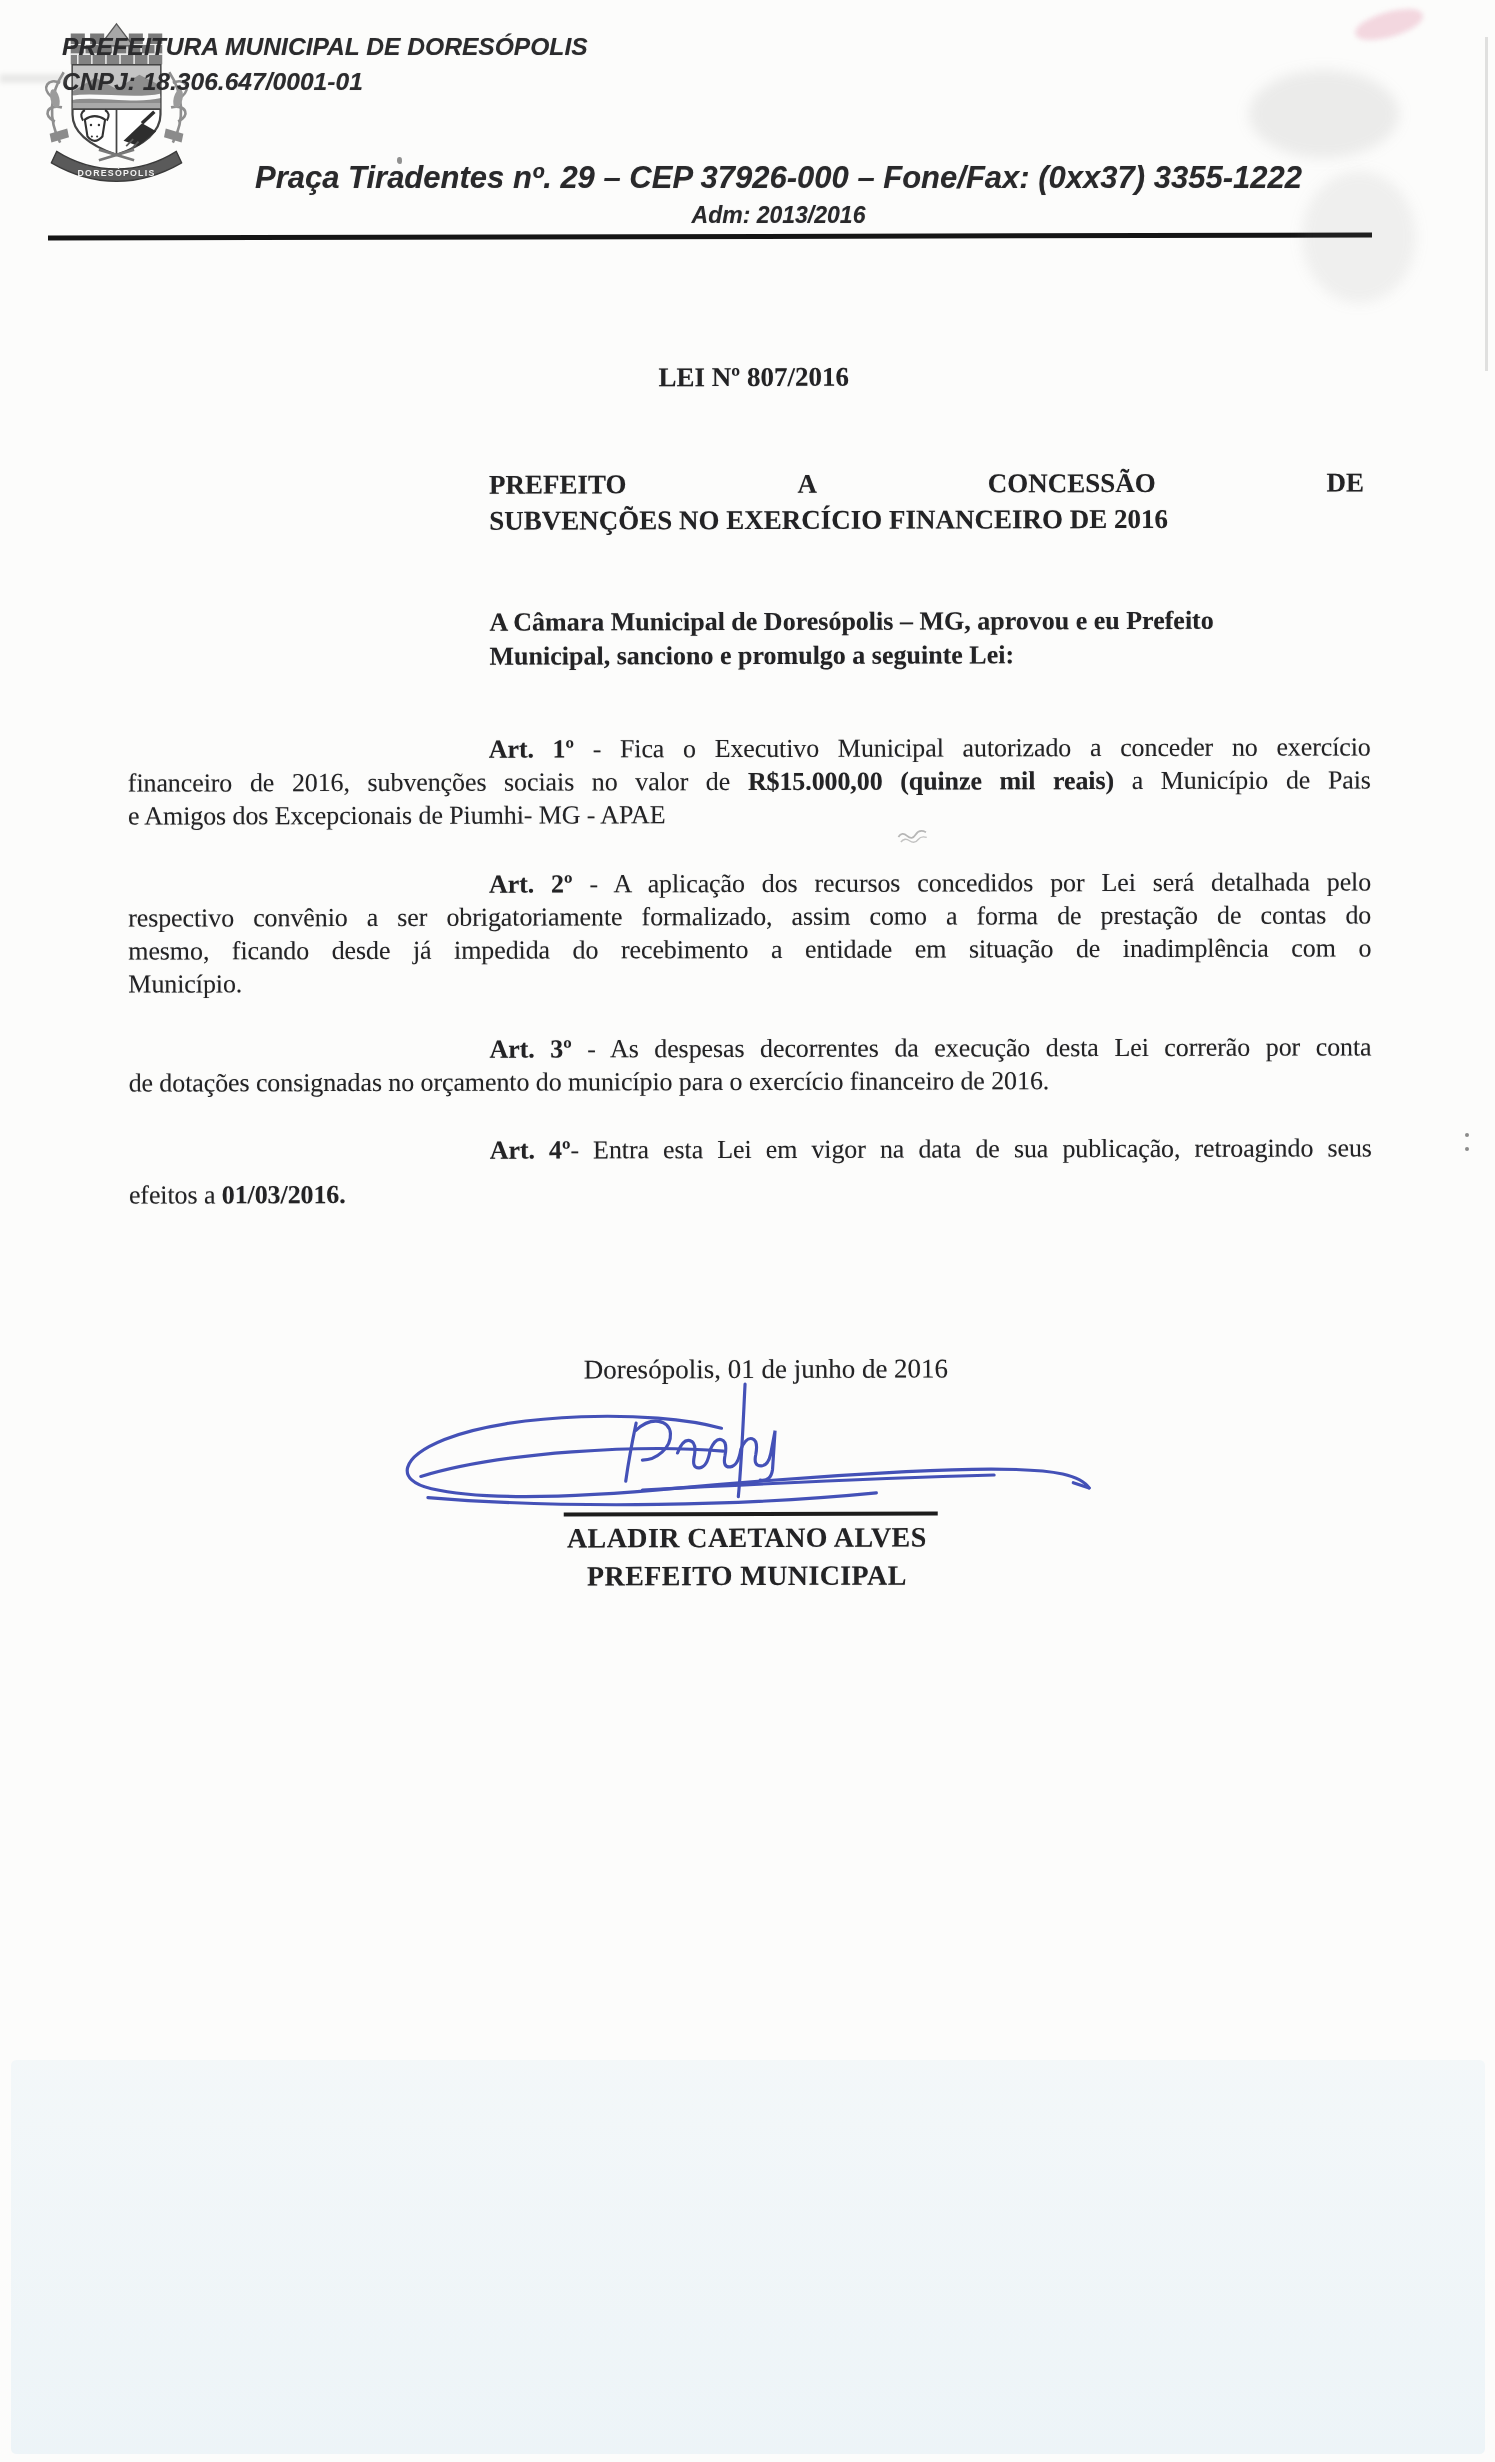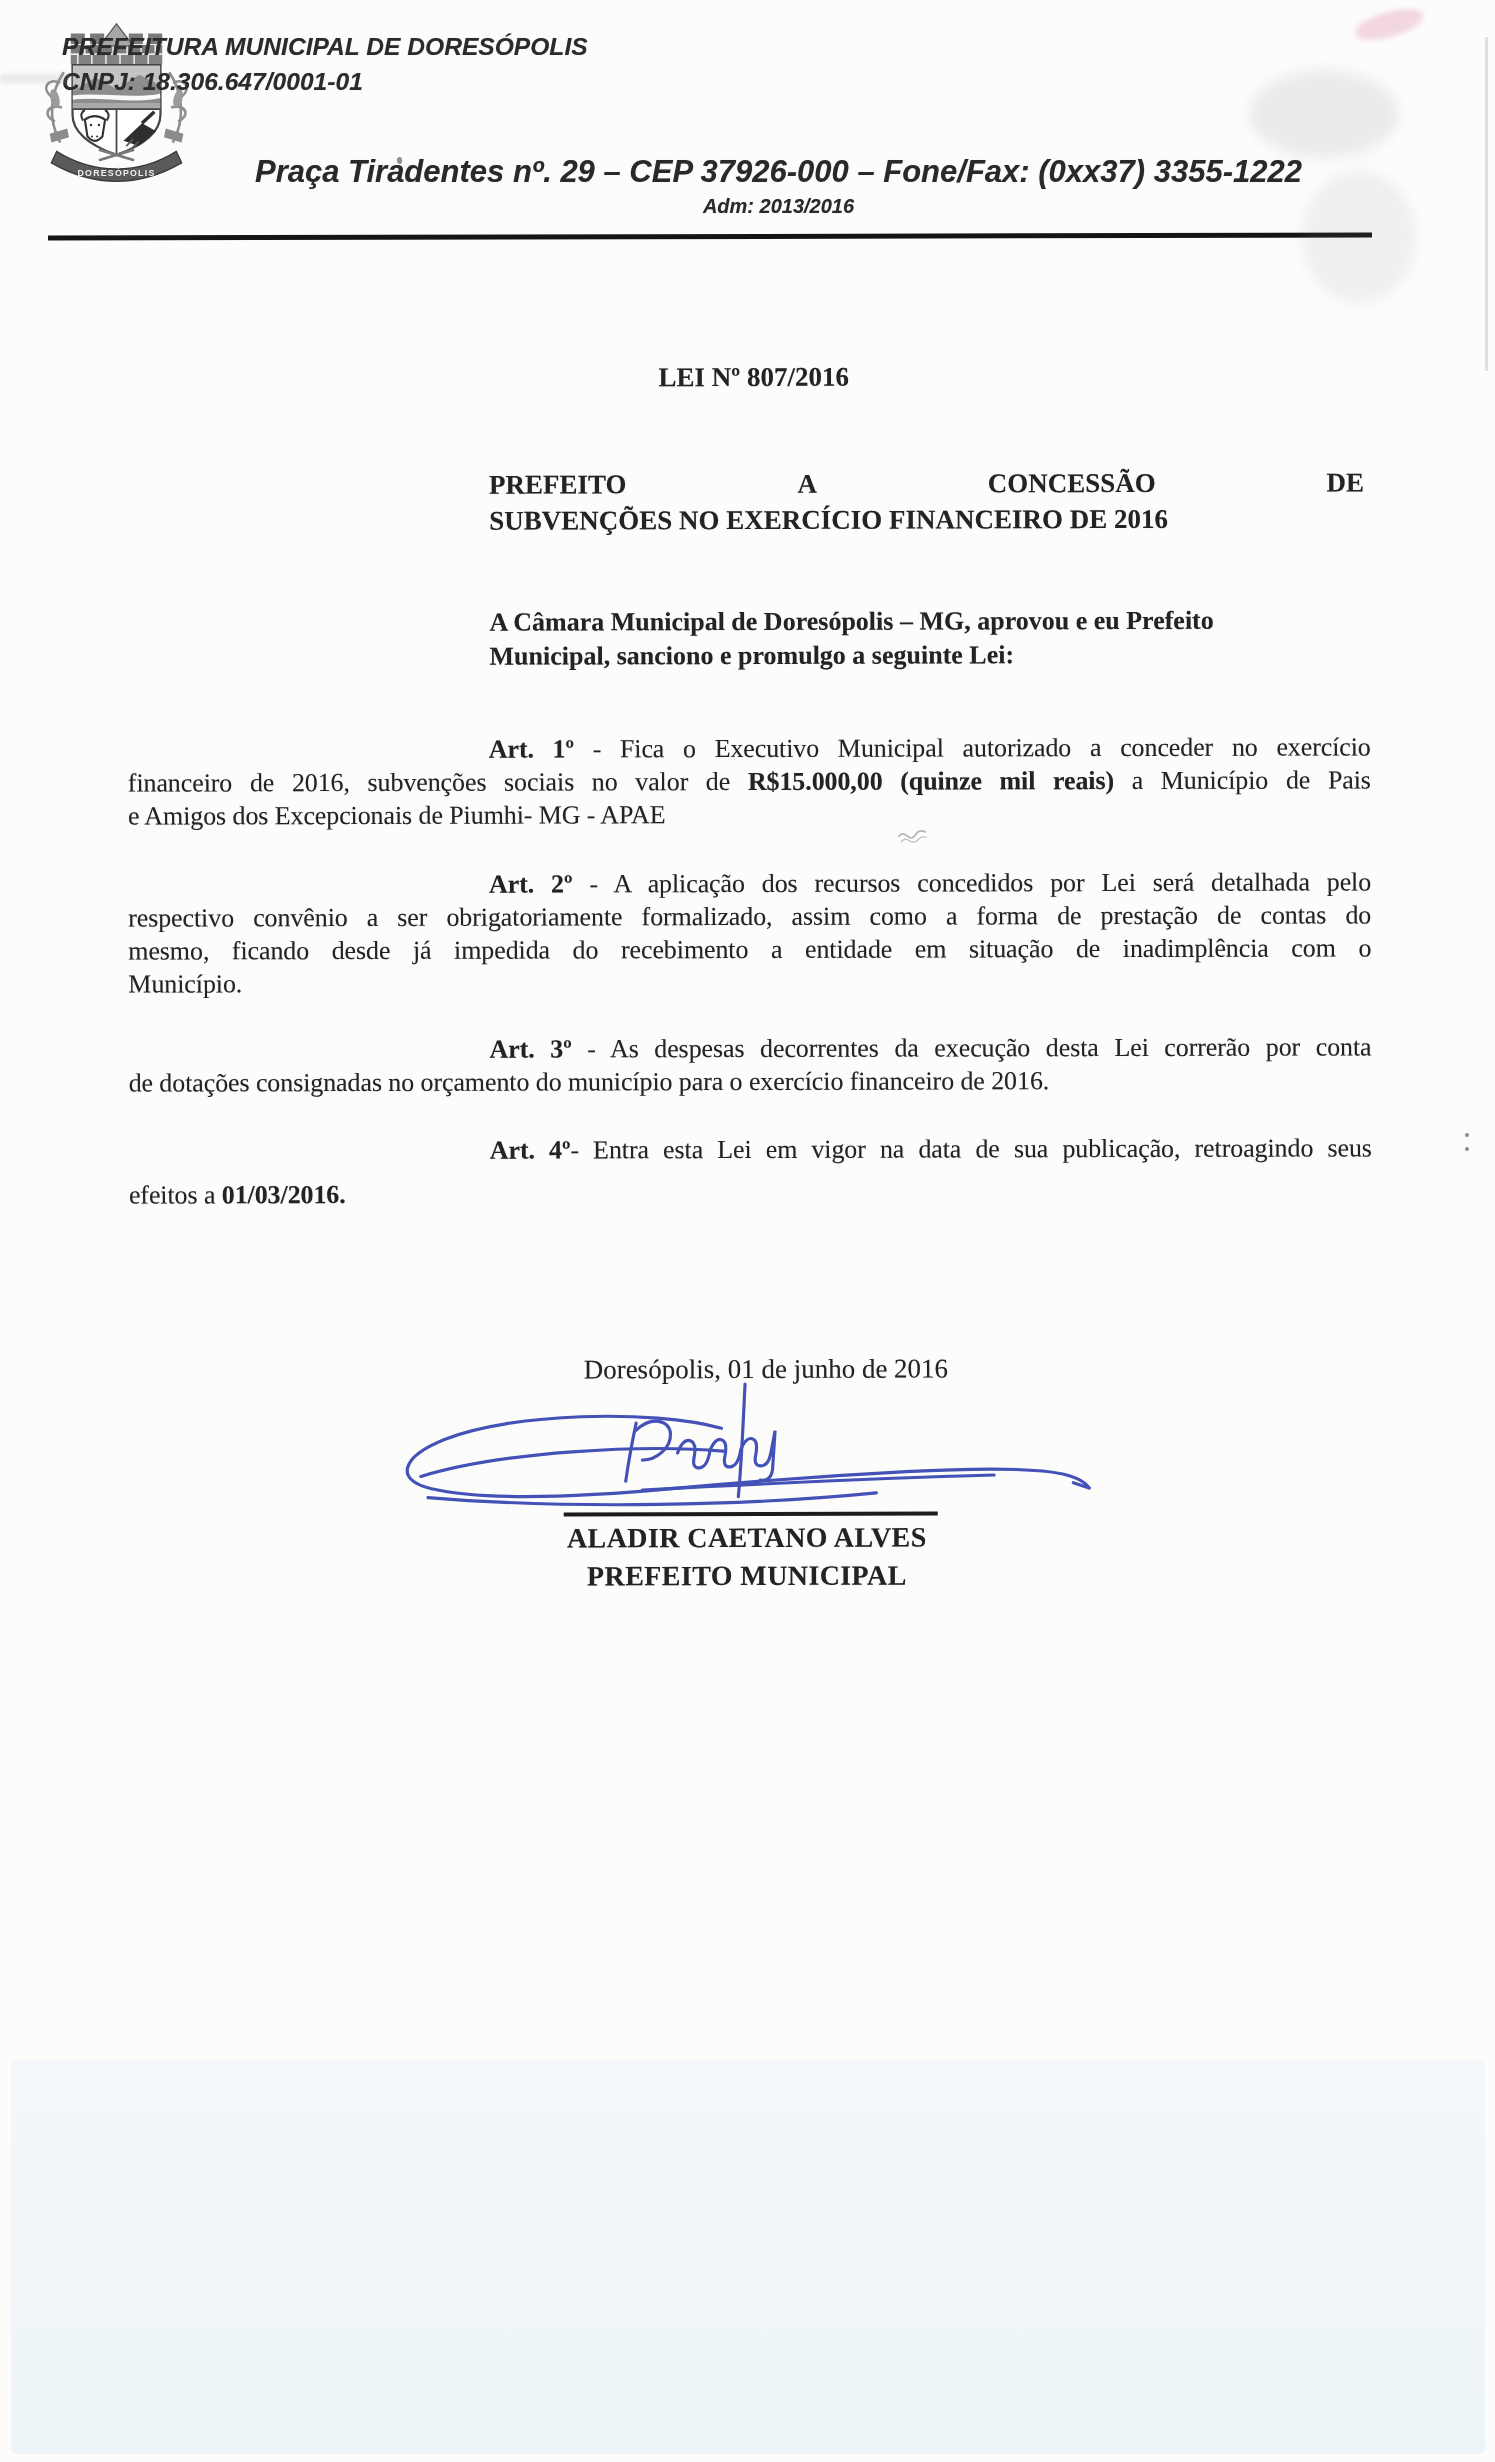--- a/index.html
+++ b/index.html
@@ -6,26 +6,26 @@
   .page{
     position:relative;width:1495px;height:2462px;background:#fcfcfb;overflow:hidden;
     font-family:"Liberation Serif","DejaVu Serif",serif;color:#232325;
   }
   .soft{ text-shadow:0 0 0.9px rgba(40,40,40,.30); }
   
   .crest{position:absolute;left:24.6px;top:21px;width:183px;height:164px;}
   .org{position:absolute;left:62px;top:29px;width:1433px;text-align:left;
        font-family:"Liberation Sans","DejaVu Sans",sans-serif;font-style:italic;font-weight:bold;
        font-size:24.6px;line-height:35px;color:#2b2b2d;}
-  .address{position:absolute;left:62px;top:154px;width:1433px;text-align:center;
+  .address{position:absolute;left:62px;top:160px;width:1433px;text-align:center;
        font-family:"Liberation Sans","DejaVu Sans",sans-serif;font-style:italic;font-weight:bold;
        font-size:31px;color:#29292b;}
-  .adm{position:absolute;left:62px;top:195px;width:1433px;text-align:center;
+  .adm{position:absolute;left:62px;top:202px;width:1433px;text-align:center;
        font-family:"Liberation Sans","DejaVu Sans",sans-serif;font-style:italic;font-weight:bold;
-       font-size:20px;color:#29292b;}
+       font-size:23px;color:#29292b;}
   .hrule{position:absolute;left:48px;top:234px;width:1324px;height:5.3px;background:#151515;transform:rotate(-0.12deg);}
   
   .content{position:absolute;left:0;top:0;width:1495px;height:2462px;transform:rotate(-0.15deg);}
   .law-title{position:absolute;left:26px;top:362px;width:1460px;text-align:center;
        font-weight:bold;font-size:27px;}
   .subject{position:absolute;left:491px;top:466px;width:875px;font-weight:bold;font-size:27px;line-height:36px;}
   .subject-l1{display:flex;justify-content:space-between;}
   .preamble{position:absolute;left:491px;top:605px;width:842px;font-weight:bold;font-size:26px;line-height:34px;}
   .art{position:absolute;left:129px;width:1243px;font-size:26px;line-height:33px;letter-spacing:-0.1px;}
   .a1{top:732px;} .a2{top:867px;} .a3{top:1032px;} .a4{top:1133px;}

